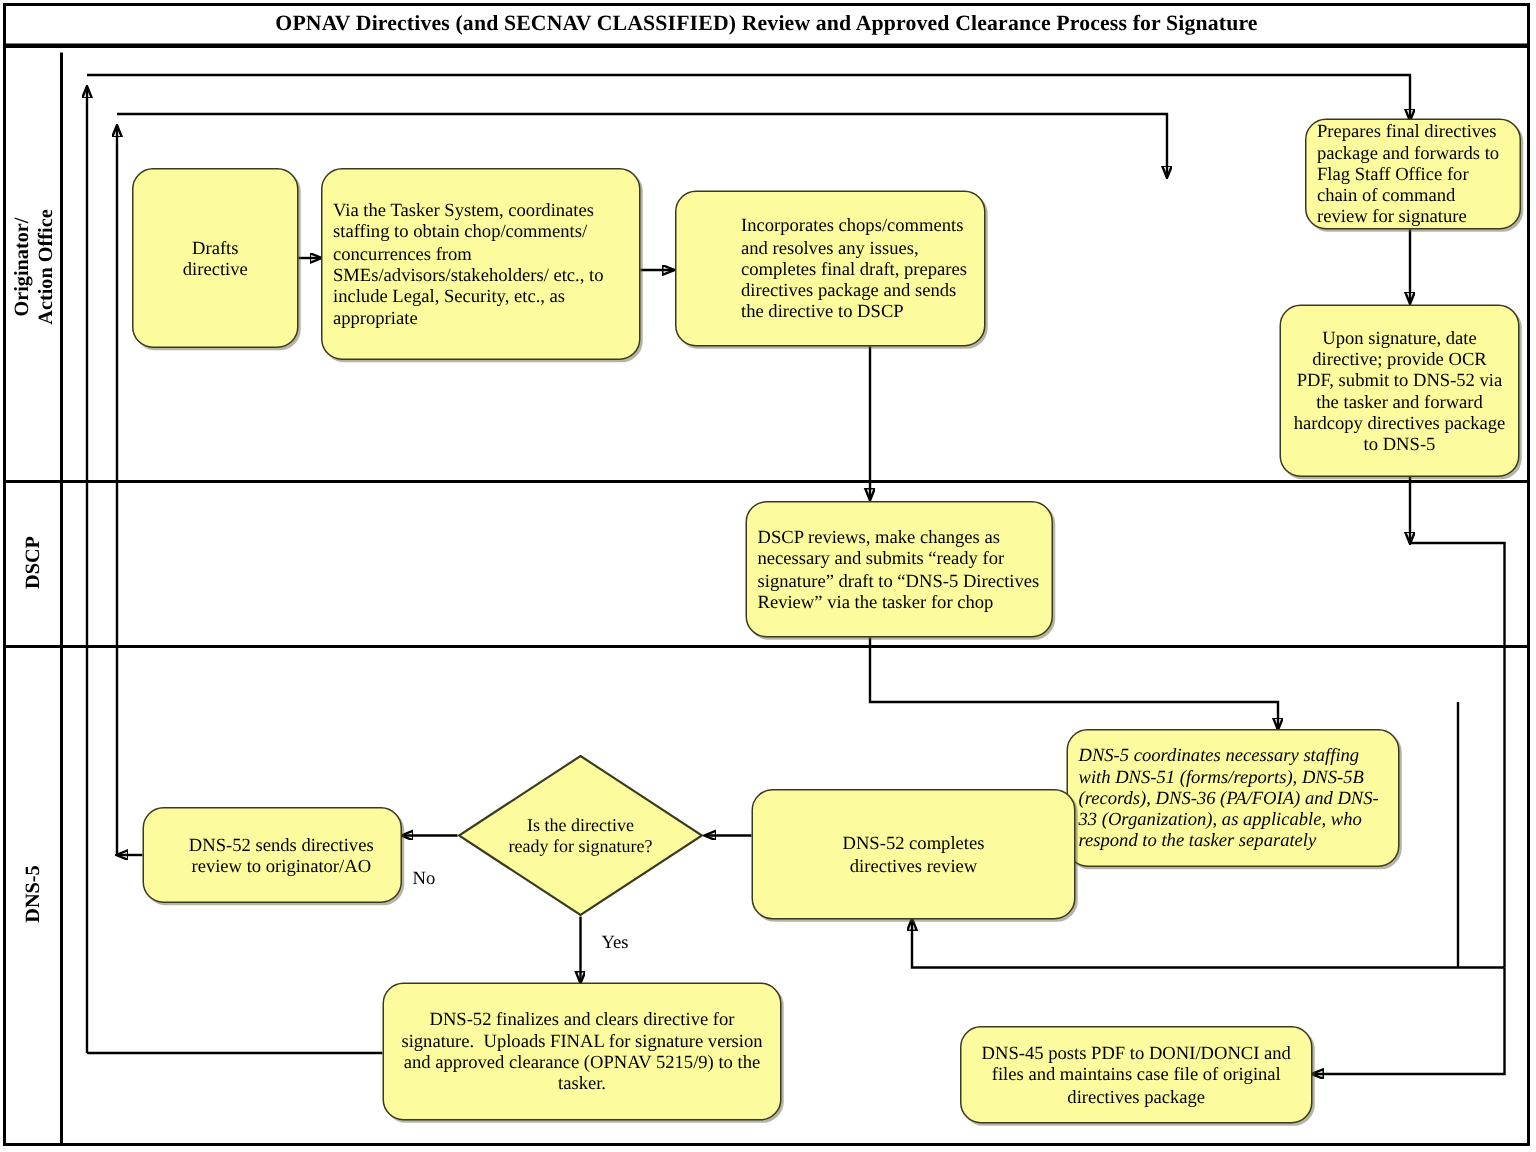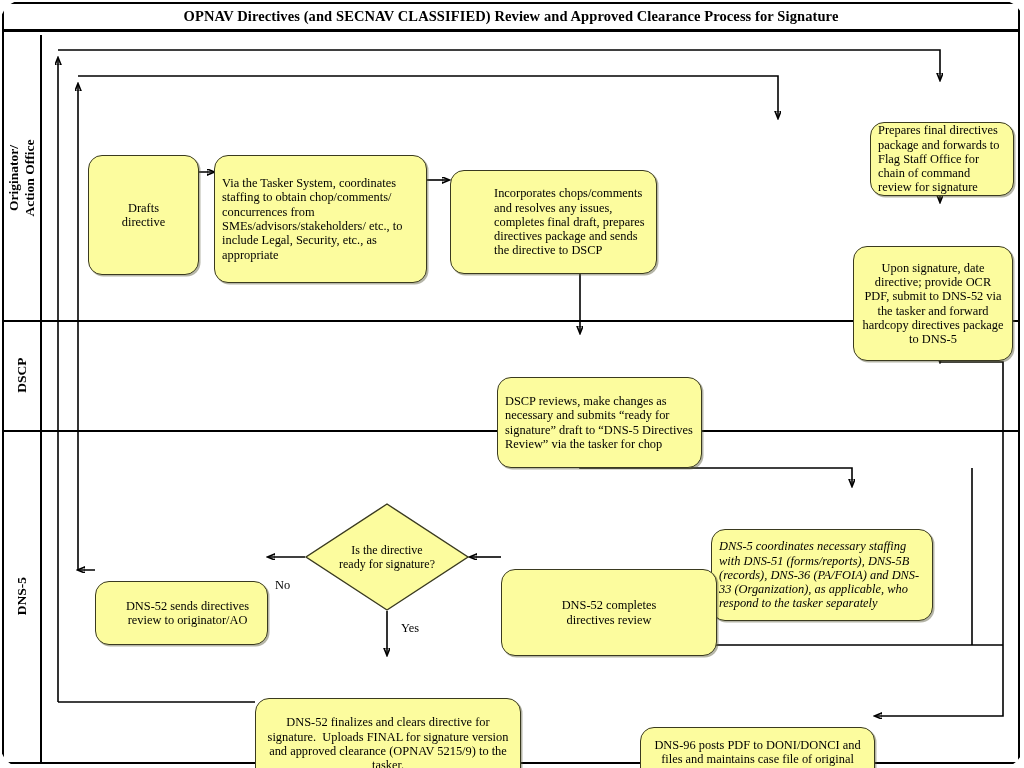--- a/index.html
+++ b/index.html
@@ -1,17 +1,17 @@
 <!DOCTYPE html>
 <html><head>
 <meta charset="utf-8">
 <style>
   html,body{margin:0;padding:0;background:#ffffff;}
   body{width:1024px;height:768px;font-family:"Liberation Serif",serif;color:#000;}
-  #page{position:relative;width:1024px;height:768px;overflow:hidden;background:#fff;border-radius:24px;}
+  #page{position:relative;width:1024px;height:768px;overflow:hidden;background:#fff;}
 
   
   .frame{position:absolute;left:2px;top:2px;width:1018px;height:762px;border:2px solid #000;box-sizing:border-box;}
 
   
   .titlebar{position:absolute;left:4px;top:4px;width:1014px;height:28px;
             display:flex;align-items:center;justify-content:center;
             border-bottom:3px solid #000;box-sizing:border-box;background:#fff;}
   .titlebar .t{font-size:14.5px;font-weight:bold;letter-spacing:.1px;white-space:nowrap;}
 
@@ -20,21 +20,21 @@
   .lanelabel{position:absolute;left:50%;top:50%;transform:translate(-50%,-50%) rotate(-90deg);
              transform-origin:center center;white-space:nowrap;font-weight:bold;font-size:13.5px;text-align:center;line-height:1.15;}
   .lanediv{position:absolute;left:4px;width:1014px;height:0;border-top:2px solid #000;}
 
   
   svg.wires{position:absolute;left:0;top:0;width:1024px;height:768px;overflow:visible;}
   svg.wires path,svg.wires line{stroke:#000;stroke-width:1.6;fill:none;}
 
   
   .node{position:absolute;background:#FCFC9E;border:1.4px solid #3a3a20;border-radius:14px;
-        box-sizing:border-box;display:flex;align-items:center;box-shadow:1.5px 1.5px 0 rgba(90,90,60,.45);margin-top:43px;}
+        box-sizing:border-box;display:flex;align-items:center;box-shadow:1.5px 1.5px 0 rgba(90,90,60,.45);}
   .node .txt{width:100%;padding:0 7px;font-size:12.4px;line-height:1.155;}
   .node.ctr .txt{text-align:center;}
   .node.lft .txt{text-align:left;}
 
   
   .diamond{position:absolute;}
   .diamond svg{position:absolute;left:0;top:0;overflow:visible;}
   .diamond .dtxt{position:absolute;left:0;top:50%;transform:translateY(-50%);width:100%;
                  text-align:center;font-size:12px;line-height:1.18;}
 
@@ -150,19 +150,19 @@
 
   <div class="node ctr" style="left:95px;top:538px;width:173px;height:64px;padding-left:12px;">
     <div class="txt">DNS-52 sends directives<br>review to originator/AO</div>
   </div>
 
   <div class="node ctr" style="left:255px;top:655px;width:266px;height:92px;">
     <div class="txt">DNS-52 finalizes and clears directive for signature.&nbsp; Uploads FINAL for signature version and approved clearance (OPNAV 5215/9) to the tasker.</div>
   </div>
 
   <div class="node ctr" style="left:640px;top:684px;width:235px;height:65px;">
-    <div class="txt">DNS-96 posts PDF to DONI/DONCI and files and maintains case file of original directives package</div>
+    <div class="txt">DNS-45 posts PDF to DONI/DONCI and files and maintains case file of original directives package</div>
   </div>
 
   <div class="elabel" style="left:275px;top:578px;">No</div>
   <div class="elabel" style="left:401px;top:621px;">Yes</div>
 
 </div>
 
 </body></html>

